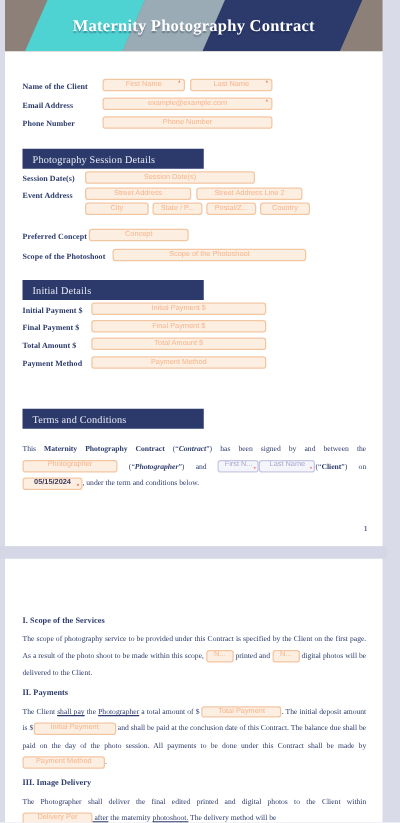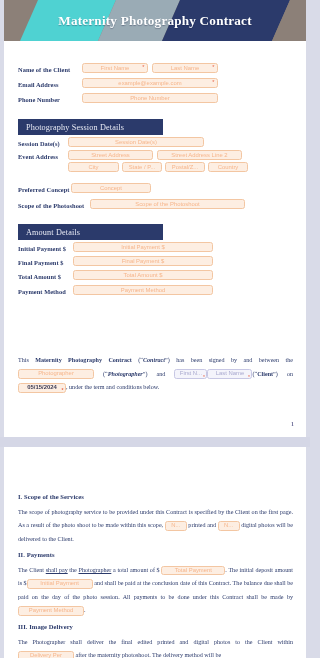--- a/index.html
+++ b/index.html
@@ -133,34 +133,35 @@
   <div class="fld" style="left:122px;top:162px;width:40px;">State / P...</div>
   <div class="fld" style="left:165px;top:162px;width:40px;">Postal/Z...</div>
   <div class="fld" style="left:208px;top:162px;width:40px;">Country</div>
 
   <div class="lbl" style="left:18px;top:186px;">Preferred Concept</div>
   <div class="fld" style="left:71px;top:183px;width:80px;">Concept</div>
 
   <div class="lbl" style="left:18px;top:202px;">Scope of the Photoshoot</div>
   <div class="fld" style="left:90px;top:199px;width:155px;">Scope of the Photoshoot</div>
 
-  <div class="sec-head" style="top:224px;">Amount Details</div>
+  <div class="sec-head" style="top:224px;">Initial Details</div>
 
   <div class="lbl" style="left:18px;top:245px;">Initial Payment $</div>
   <div class="fld" style="left:73px;top:242px;width:140px;">Initial Payment $</div>
 
   <div class="lbl" style="left:18px;top:259px;">Final Payment $</div>
   <div class="fld" style="left:73px;top:256px;width:140px;">Final Payment $</div>
 
   <div class="lbl" style="left:18px;top:273px;">Total Amount $</div>
   <div class="fld" style="left:73px;top:270px;width:140px;">Total Amount $</div>
 
   <div class="lbl" style="left:18px;top:288px;">Payment Method</div>
   <div class="fld" style="left:73px;top:285px;width:140px;">Payment Method</div>
 
+  <div class="sec-head" style="top:327px;">Terms and Conditions</div>
 
   <div class="terms-p" style="top:354px;">
     <span>This </span><b>Maternity Photography Contract</b><span> (“</span><b><i>Contract</i></b><span>”) has been signed by and between the</span>
     <span class="inl or" style="width:76px;">Photographer</span><span> (“</span><b><i>Photographer</i></b><span>”) and </span><span class="inl lav req" style="width:33px;">First N...</span><span class="inl lav req" style="width:45px;">Last Name</span><span>(“</span><b>Client</b><span>”) on </span><span class="inl or dark req" style="width:48px;">05/15/2024</span><span>, under the term and conditions below.</span>
   </div>
 
   <div class="pagenum">1</div>
 
   <div class="gap"></div>
 

